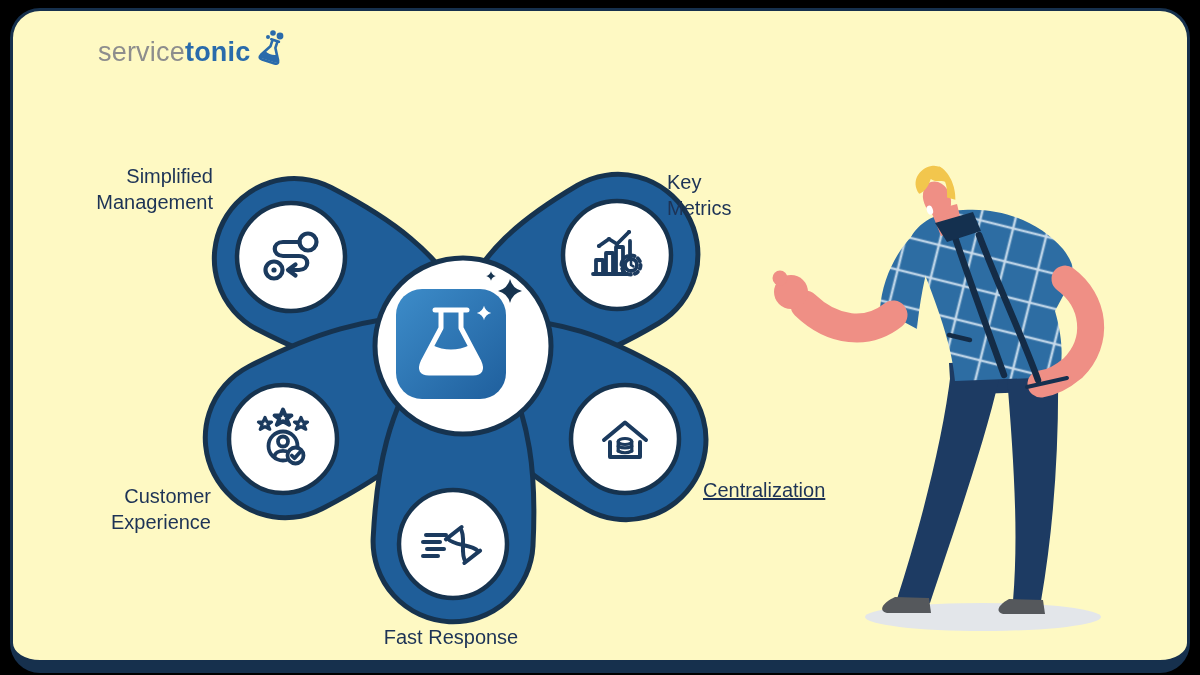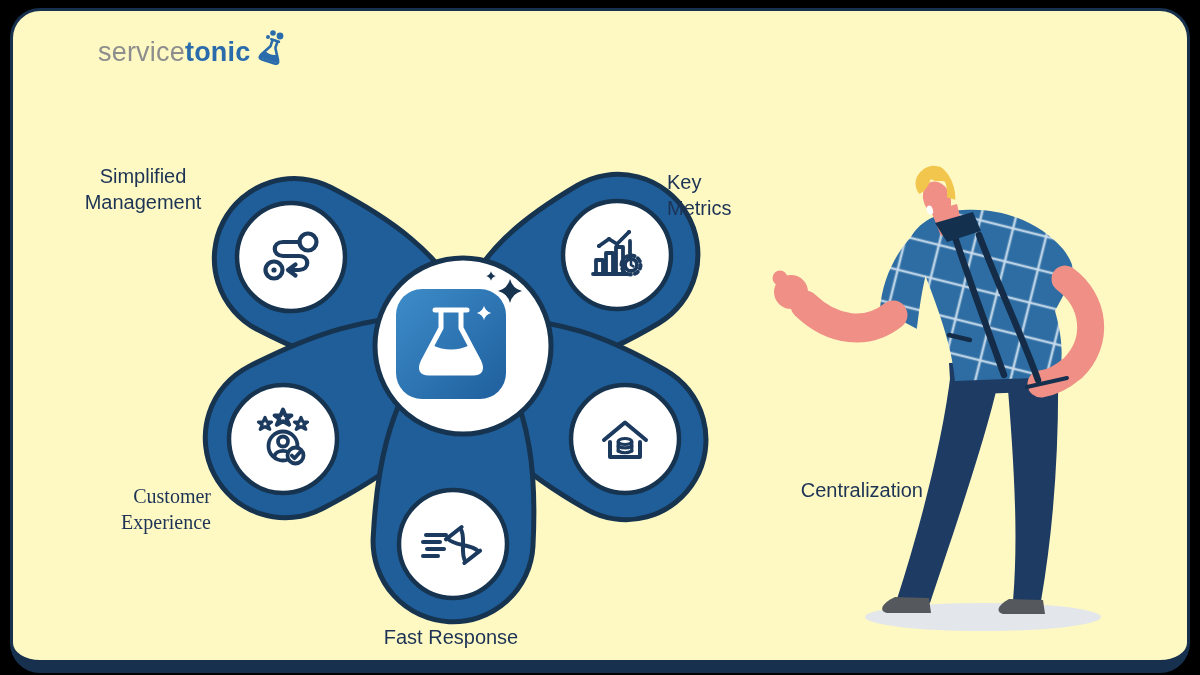--- a/index.html
+++ b/index.html
@@ -6,24 +6,24 @@
   #stage{position:relative;width:1200px;height:675px;background:#000;overflow:hidden;
          font-family:"Liberation Sans", sans-serif;}
   #card{position:absolute;left:10px;top:8px;right:10px;bottom:2px;background:#fef9c3;
         border:3px solid #16304d;border-bottom:13px solid #16304d;border-radius:30px;overflow:hidden;}
   .logo{position:absolute;left:85px;top:26px;font-size:27px;letter-spacing:.2px;display:flex;align-items:center;}
   .logo .g{color:#8d8d8d;font-weight:400;}
   .logo .b{color:#2a6bab;font-weight:700;}
   .logo svg{margin-left:2px;margin-top:-10px;}
   .title{position:absolute;left:85px;top:80px;font-size:30px;font-weight:600;color:#21365c;}
   .node-label{position:absolute;font-size:20px;font-weight:500;color:#1d3356;line-height:1.32;}
-  .lab-tl{left:60px;top:152px;width:140px;text-align:center;}
+  .lab-tl{left:60px;top:152px;width:140px;text-align:right;}
   .lab-tr{left:654px;top:158px;width:80px;text-align:left;}
-  .lab-bl{left:58px;top:472px;width:140px;text-align:right;font-family:Liberation Serif, serif;}
-  .lab-br{left:690px;top:466px;width:220px;text-align:right;}
+  .lab-bl{left:58px;top:472px;width:140px;text-align:right;}
+  .lab-br{left:690px;top:466px;width:220px;text-align:left;text-decoration:underline;}
   .lab-bc{left:338px;top:613px;width:200px;text-align:center;}
   svg{display:block;}
   .abs{position:absolute;}
 </style>
 </head>
 <body>
 
 <div id="stage">
  <div id="card">
 

